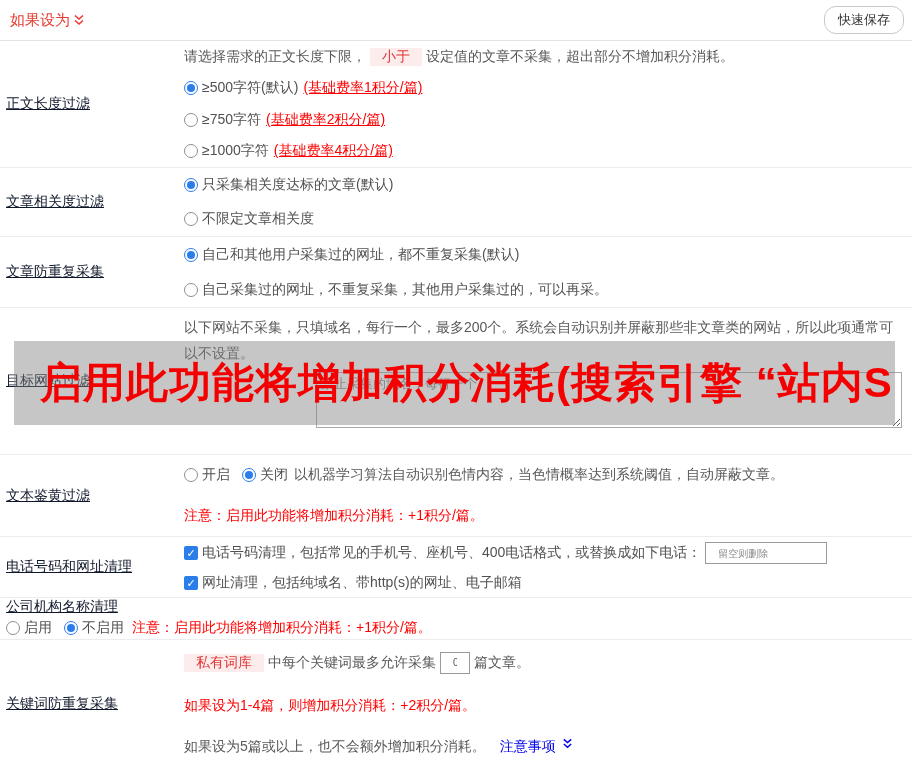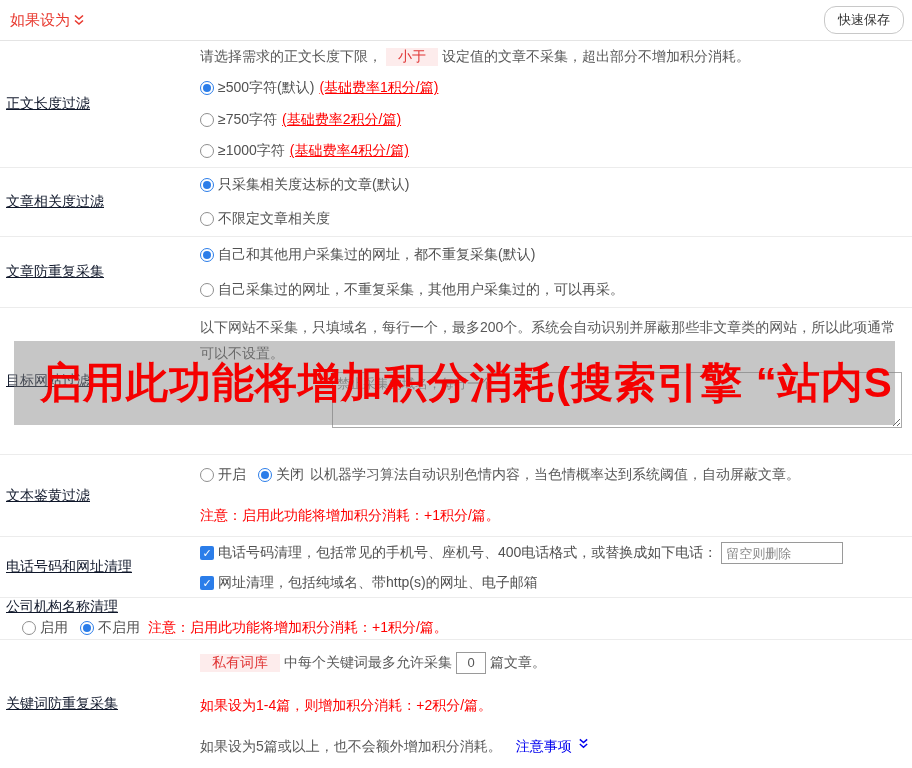--- a/index.html
+++ b/index.html
@@ -22,21 +22,21 @@
     font-family:inherit;
   }
   
   .row { display:flex; border-bottom:1px solid #ececec; }
   .row-label {
     width:178px; flex-shrink:0; padding-left:6px;
     display:flex; align-items:center; font-size:14px; color:#0f172a;text-decoration:underline;
   }
   .row-content {
     flex:1; padding:0 8px 0 6px; display:flex; flex-direction:column;
-    justify-content:space-around; min-width:0;margin-left:16px;
+    justify-content:space-around; min-width:0;
   }
   .r-len  { height:127px; }
   .r-rel  { height:69px;  }
   .r-dup  { height:71px;  }
   .r-tgt  { height:147px; }
   .r-porn { height:82px;  }
   .r-tel  { height:61px;  }
   .r-com  { height:42px;flex-direction:column;  }
   .r-key  { height:128px; border-bottom:none; }
   .line { display:flex; align-items:center; white-space:nowrap; }
@@ -58,22 +58,22 @@
     flex-shrink:0; cursor:pointer;
   }
   .opt-text { color:#515151; }
   .red { color:#ff0000; }
   .red-u { color:#ff0000; text-decoration:underline; }
   .badge {
     color:#e03636; background:#fdecec; padding:0 12px; margin:0 4px;
   }
   .badge.first { margin-left:0; }
   .txt-input {
-    height:22px; border:1px solid #9a9a9a; font-size:13px; color:#555;
-    padding:0 4px; font-family:inherit; background:#fff;
+    height:22px; border:1px solid #9a9a9a; font-size:10px; color:#555;
+    padding:0 12px; font-family:inherit; background:#fff;
   }
   .txt-input::placeholder { color:#8a8a8a; }
   .phone-input { width:122px; margin-left:4px; }
   .num-input { width:30px; text-align:center; margin:0 4px; }
   .link { color:#0000ee; margin-left:14px; display:inline-flex; align-items:flex-start; gap:6px; cursor:pointer; }
   
   .tgt-content { justify-content:flex-start; padding-top:6px; }
   .tgt-intro { white-space:normal; line-height:26px; color:#595959; }
   .site-textarea {
     margin:6px 0 0 132px; width:calc(100% - 134px); height:56px;

